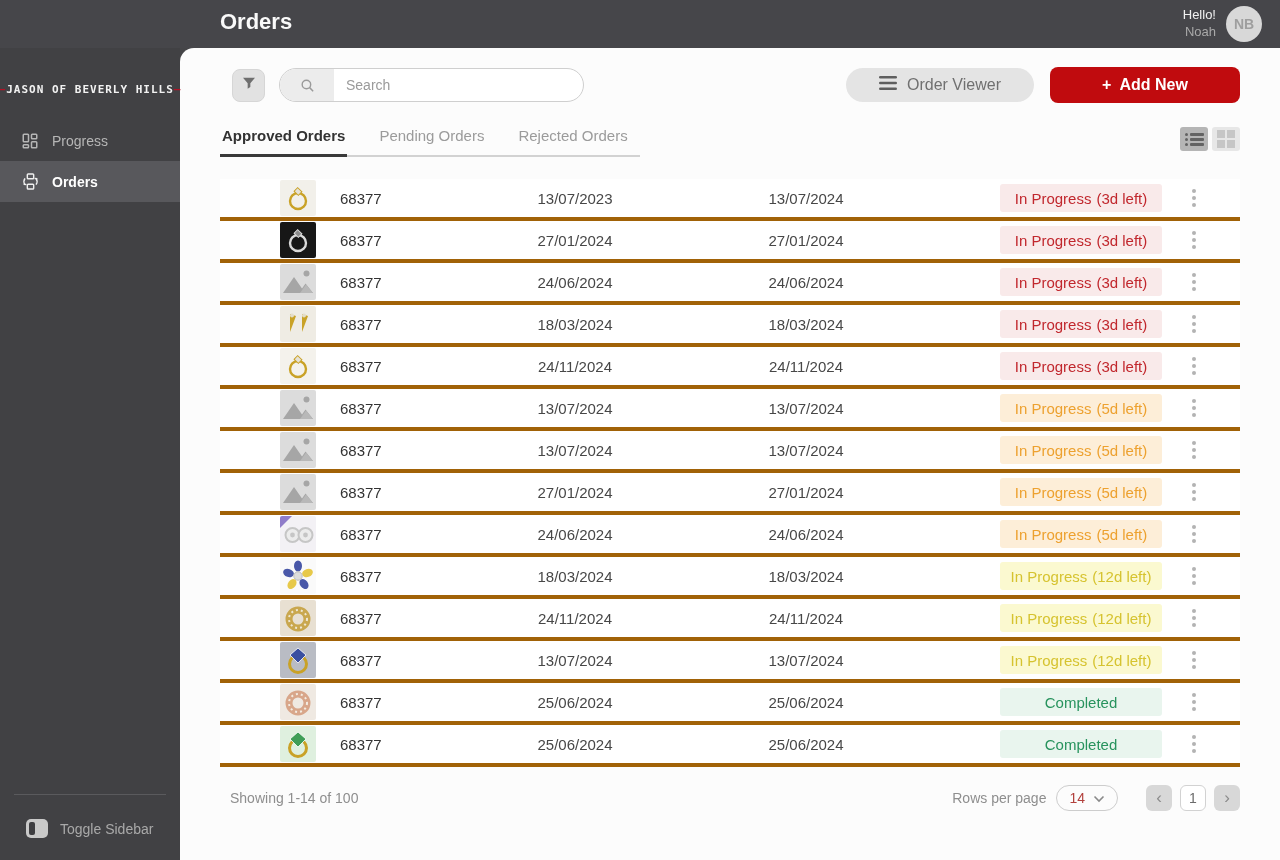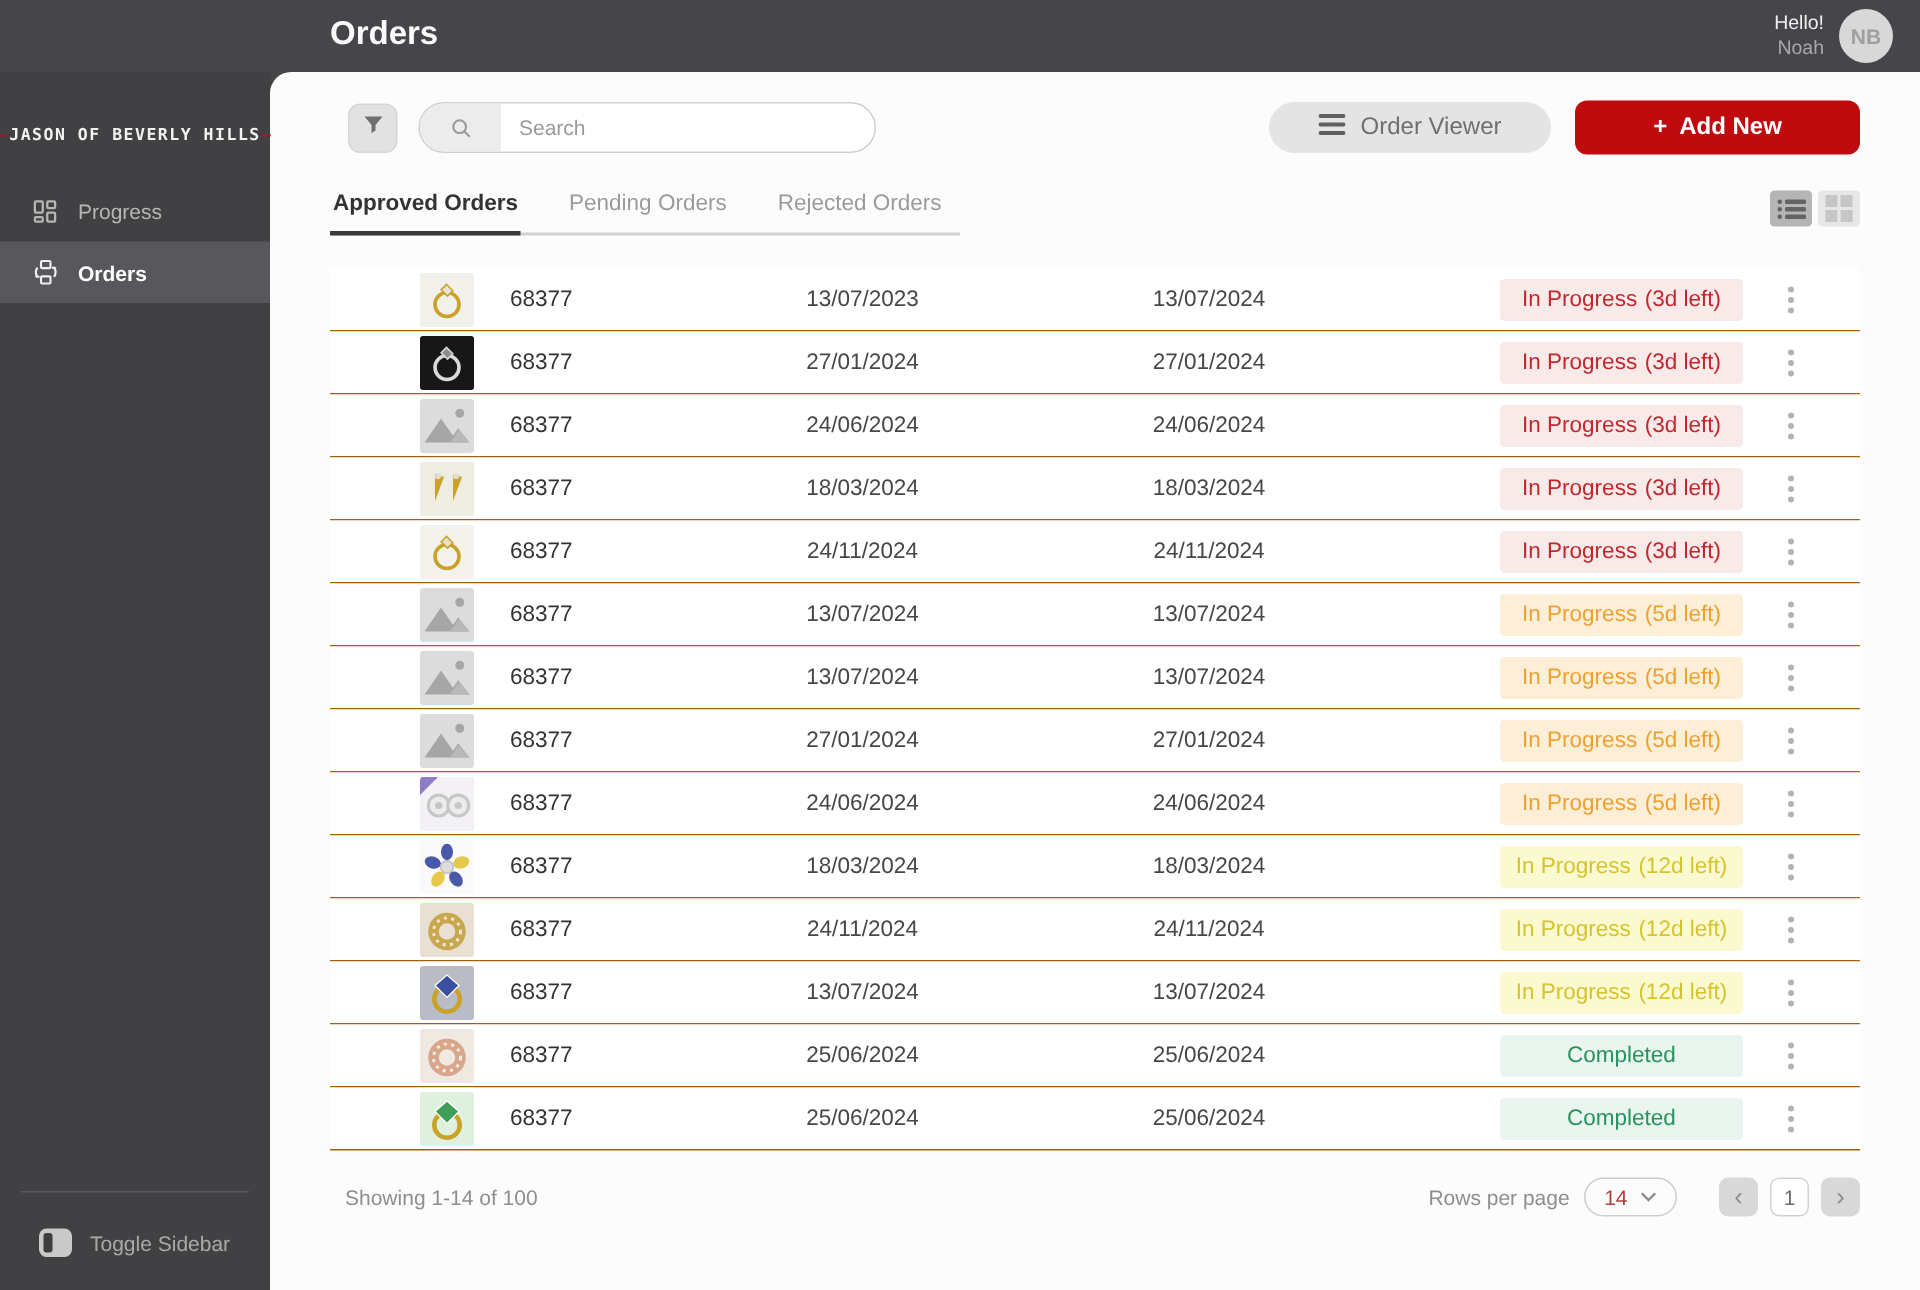--- a/index.html
+++ b/index.html
@@ -76,21 +76,21 @@
   .list-ic .lrow { display:flex; align-items:center; gap:2px; }
   .list-ic .ldot { width:3px; height:3px; border-radius:50%; background:#636363; }
   .list-ic .lbar { width:14px; height:3px; background:#636363; border-radius:1px; }
 
   
   .table { margin-top:22px; }
   .thead { display:grid; grid-template-columns:240px 230px 232px 1fr; height:38px; align-items:center;
            background:#cbcbcb; border-top-left-radius:16px; border-top-right-radius:16px; }
   .thead .hcell { text-align:center; font-size:15px; font-weight:700; color:#3e3e3e; }
   .tbody .trow { position:relative; display:grid; grid-template-columns:100px 140px 230px 232px 1fr;
-                 height:42px; align-items:center; border-bottom:1px solid #a16207; background:#fff; }
+                 height:42px; align-items:center; border-bottom:4px solid #a16207; background:#fff; }
   .cell-thumb { display:flex; justify-content:flex-end; padding-right:4px; }
   .thumb { width:36px; height:36px; border-radius:2px; overflow:hidden; }
   .thumb svg { width:100%; height:100%; display:block; }
   .cell-id { padding-left:20px; font-size:15px; color:#333; }
   .cell-odate, .cell-ddate { text-align:center; font-size:15px; color:#474747; }
   .cell-status { display:flex; justify-content:center; }
   .badge { min-width:162px; height:28px; display:inline-flex; align-items:center; justify-content:center;
            border-radius:3px; font-size:15px; padding:0 10px; }
   .badge-detail { font-weight:400; margin-left:5px; }
   .badge-detail:empty { margin-left:0; }

